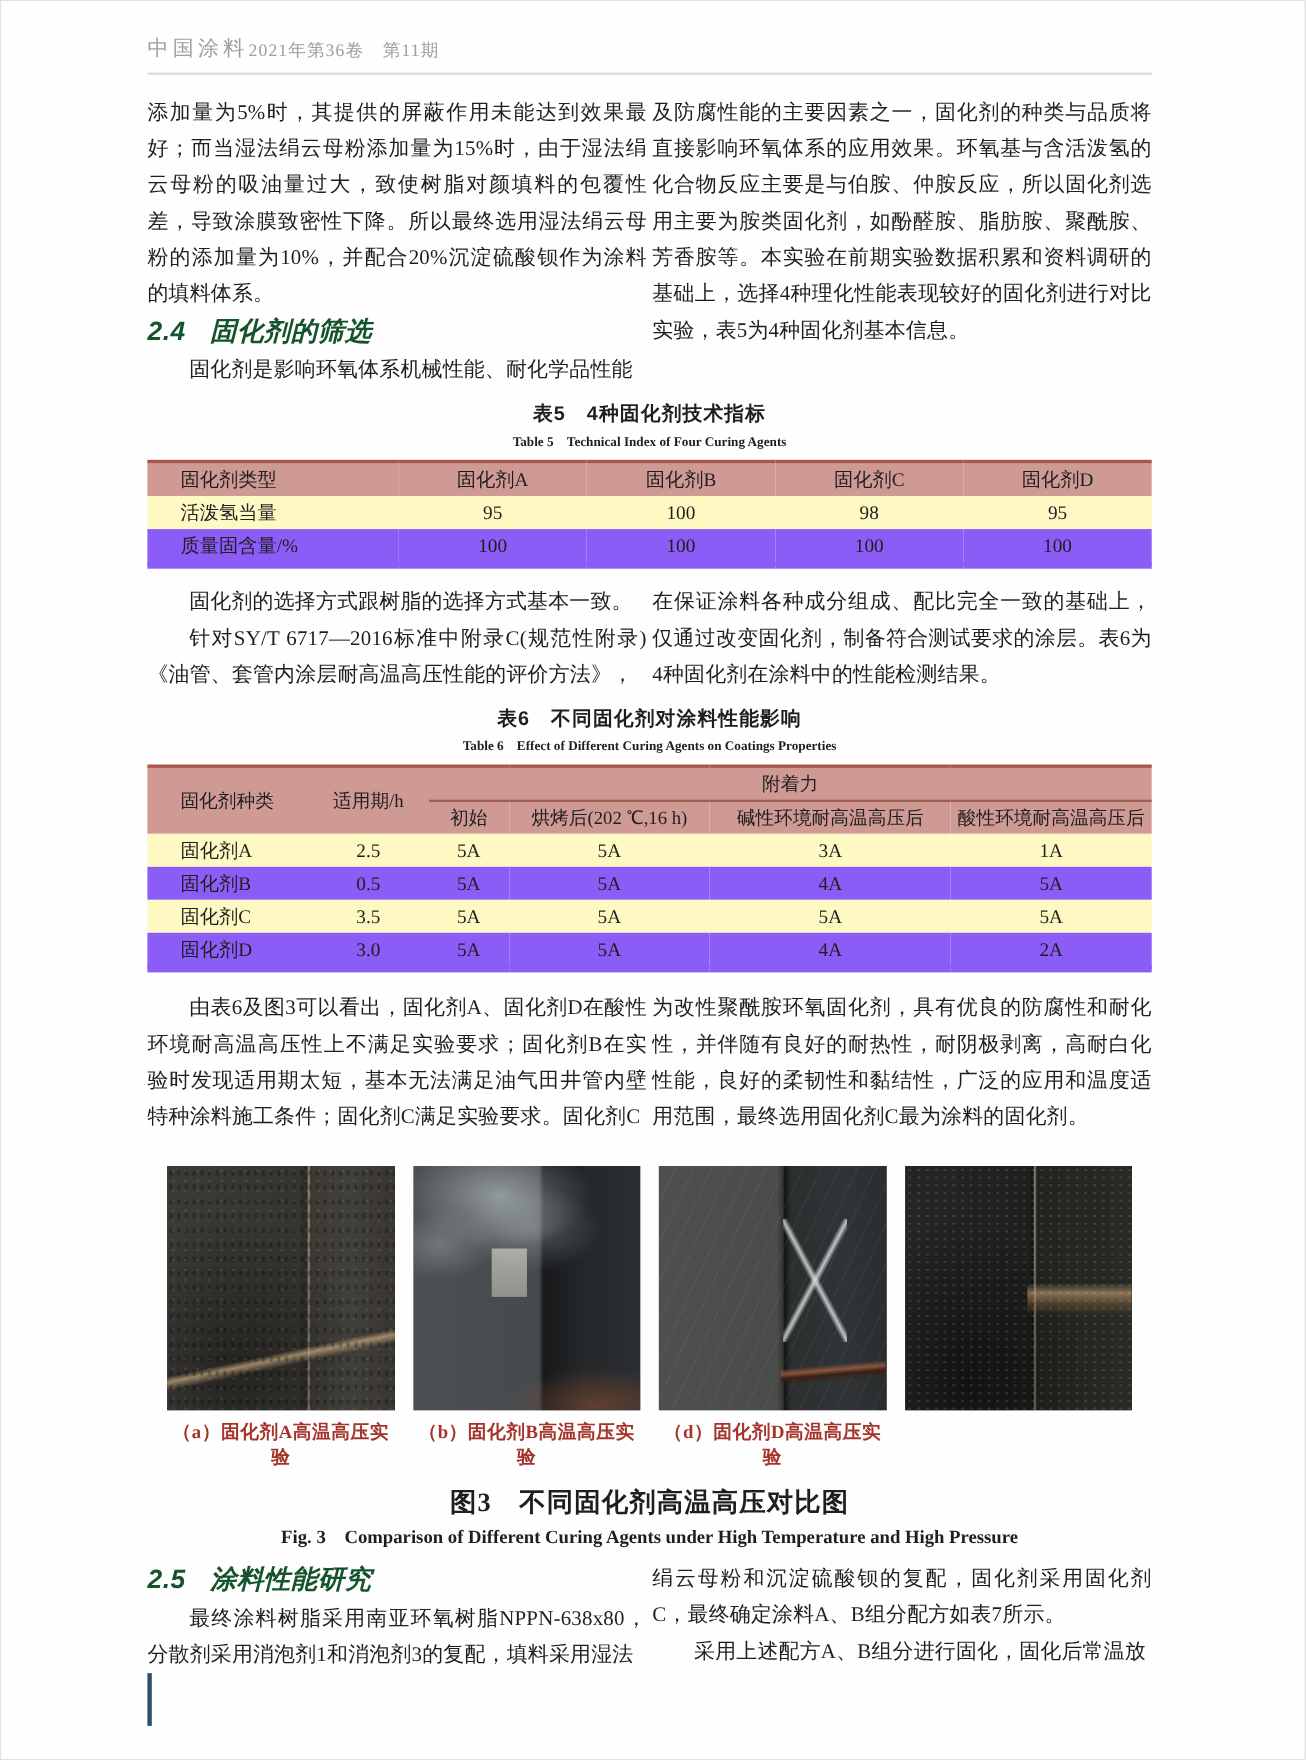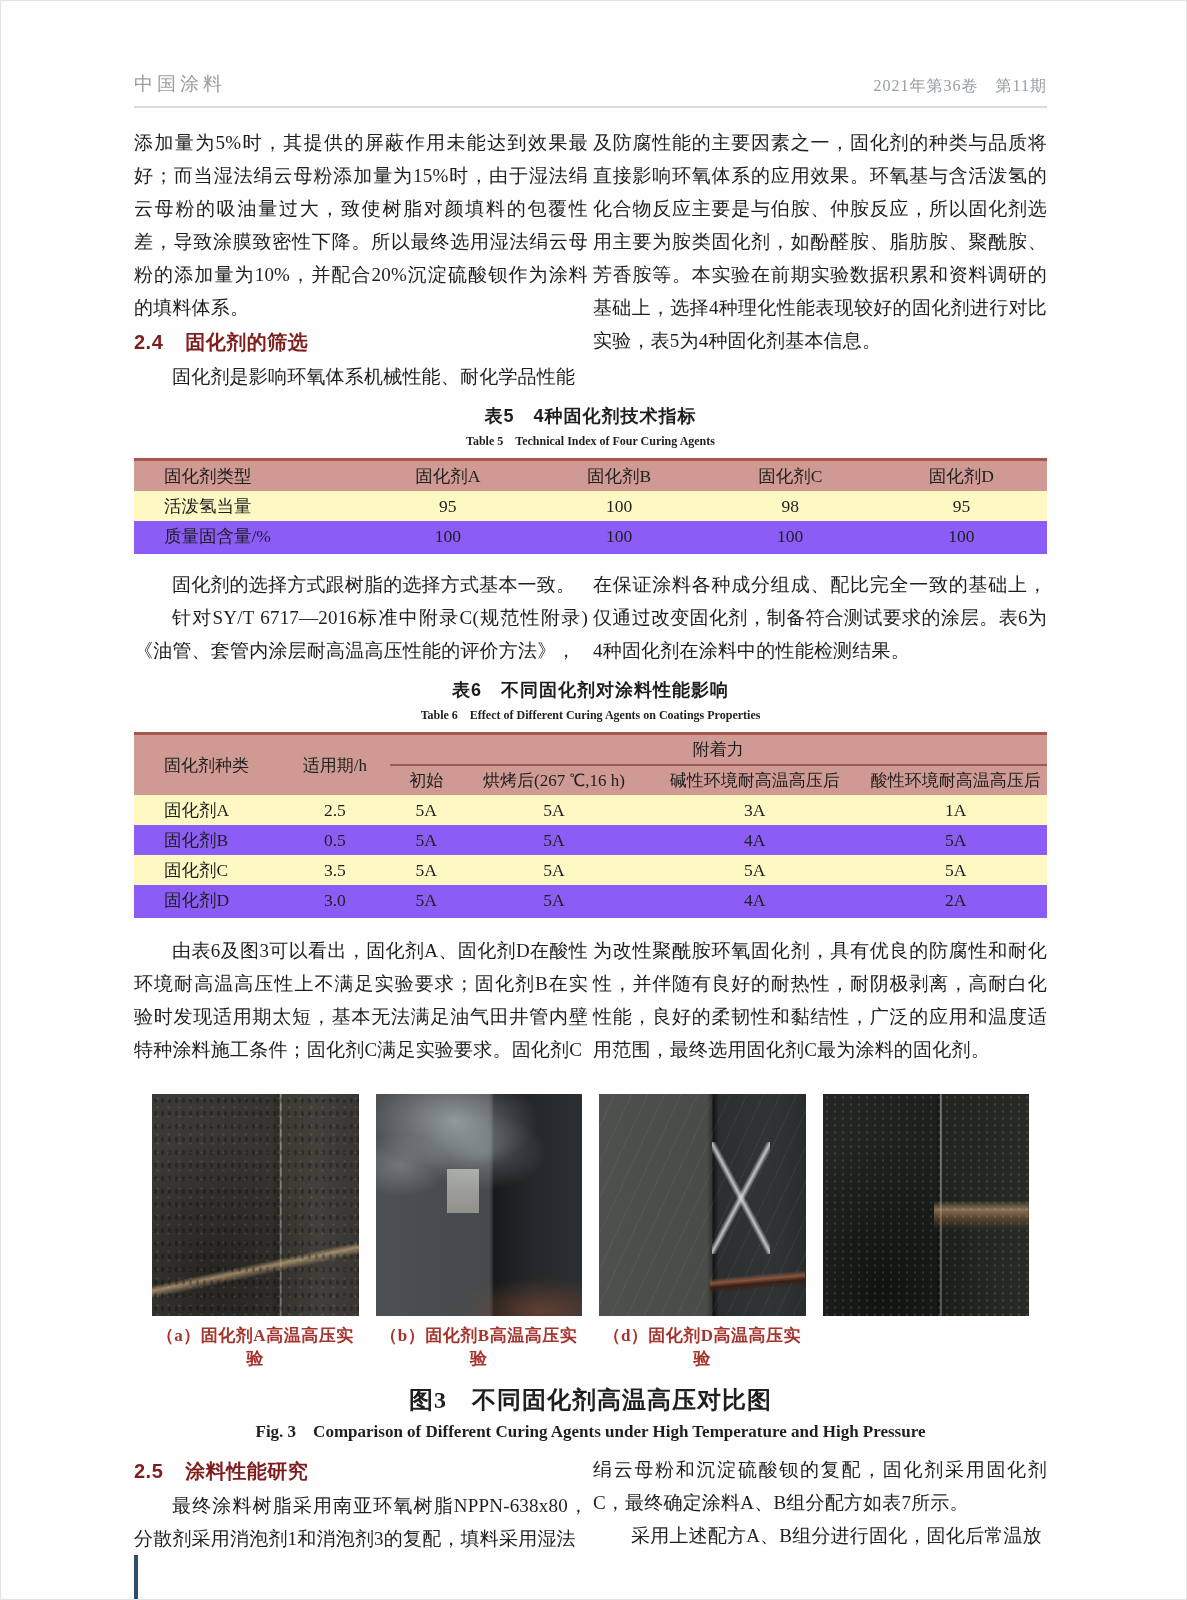--- a/index.html
+++ b/index.html
@@ -5,50 +5,50 @@
   * { margin:0; padding:0; box-sizing:border-box; }
   body { background:#888; display:flex; justify-content:center; }
   .page {
     width:1187px; height:1600px; background:#fefefe; position:relative;
     font-family:"Liberation Serif", serif; color:#1e1e1e;
     padding:0 139px 0 133px; display:flex; flex-direction:column;
     overflow:hidden; border:1px solid #e2e2e2;
   }
   
   .page-header {
-    display:flex; justify-content:space-between; align-items:flex-end;
-    padding-top:70px; padding-bottom:9px; border-bottom:2px solid #d9dcde;
+    display:flex; align-items:flex-end;
+    padding-top:30px; padding-bottom:9px; border-bottom:2px solid #d9dcde;
     color:#98a0a6;
   }
   .journal-name { font-size:19px; letter-spacing:4px; }
   .issue-info  { font-size:16px; letter-spacing:1px; }
   
   .cols { display:grid; grid-template-columns:1fr 1fr; column-gap:5px; }
   .cols.top { margin-top:18px; }
   .cols.mid { margin-top:14px; }
   .cols.after6 { margin-top:16px; }
   .cols.bottom { margin-top:10px; }
   .body-text { font-size:19px; line-height:33px; text-align:justify; letter-spacing:.2px; }
   .indent { text-indent:2em; }
   .section-head {
-    color:#7f1d1d; font-family:"Liberation Sans", sans-serif;
-    font-weight:bold; font-size:20px; line-height:36px; letter-spacing:.5px;
+    color:#14532d; font-family:"Liberation Sans", sans-serif;
+    font-weight:bold; font-size:24px; line-height:36px; letter-spacing:.5px;font-style:italic;
   }
   .section-head .sec-num { margin-right:22px; }
   
   .table-block { margin-top:10px; }
   .tbl-title-zh {
     text-align:center; font-family:"Liberation Sans", sans-serif;
     font-weight:bold; font-size:18px; line-height:26px; letter-spacing:1px;
   }
   .tbl-title-en {
     text-align:center; font-weight:bold; font-size:12px; line-height:24px; margin-bottom:5px;
   }
   table { width:100%; border-collapse:collapse; font-size:17.5px; }
-  table { border-top:3px solid #a9564d; border-bottom:3px solid #8b5cf6; }
+  table { border-top:3px solid #a9564d; border-bottom:6px solid #8b5cf6; }
   th, td { font-weight:normal; text-align:center; padding:3px 6px; height:29px; }
   .col-label { text-align:left; padding-left:30px; }
   .row-pink  { background:#8b5cf6;padding-left:44px; }
   .row-head  { background:#d09a94; }
   .row-white { background:#fef9c3; }
   .t6 .group-head { border-bottom:2px solid #9c5a52; }
   .t6 th { font-size:17px; }
   
   .figure-block { margin-top:28px; padding:0 18px; }
   .photo-row { display:grid; grid-template-columns:repeat(4,1fr); column-gap:17px; }
@@ -195,21 +195,21 @@
           <col style="width:20%">
         </colgroup>
       <tbody>
           <tr class="row-head">
         <th rowspan="2" class="col-label">固化剂种类</th>
         <th rowspan="2">适用期/h</th>
         <th colspan="4" class="group-head">附着力</th>
       </tr>
       <tr class="row-head">
         <th>初始</th>
-        <th>烘烤后(267 ℃,16 h)</th>
+        <th>烘烤后(202 ℃,16 h)</th>
         <th>碱性环境耐高温高压后</th>
         <th>酸性环境耐高温高压后</th>
       </tr>
       <tr class="row-white">
         <td class="col-label">固化剂A</td>
         <td>2.5</td>
         <td>5A</td>
         <td>5A</td>
         <td>3A</td>
         <td>1A</td>

